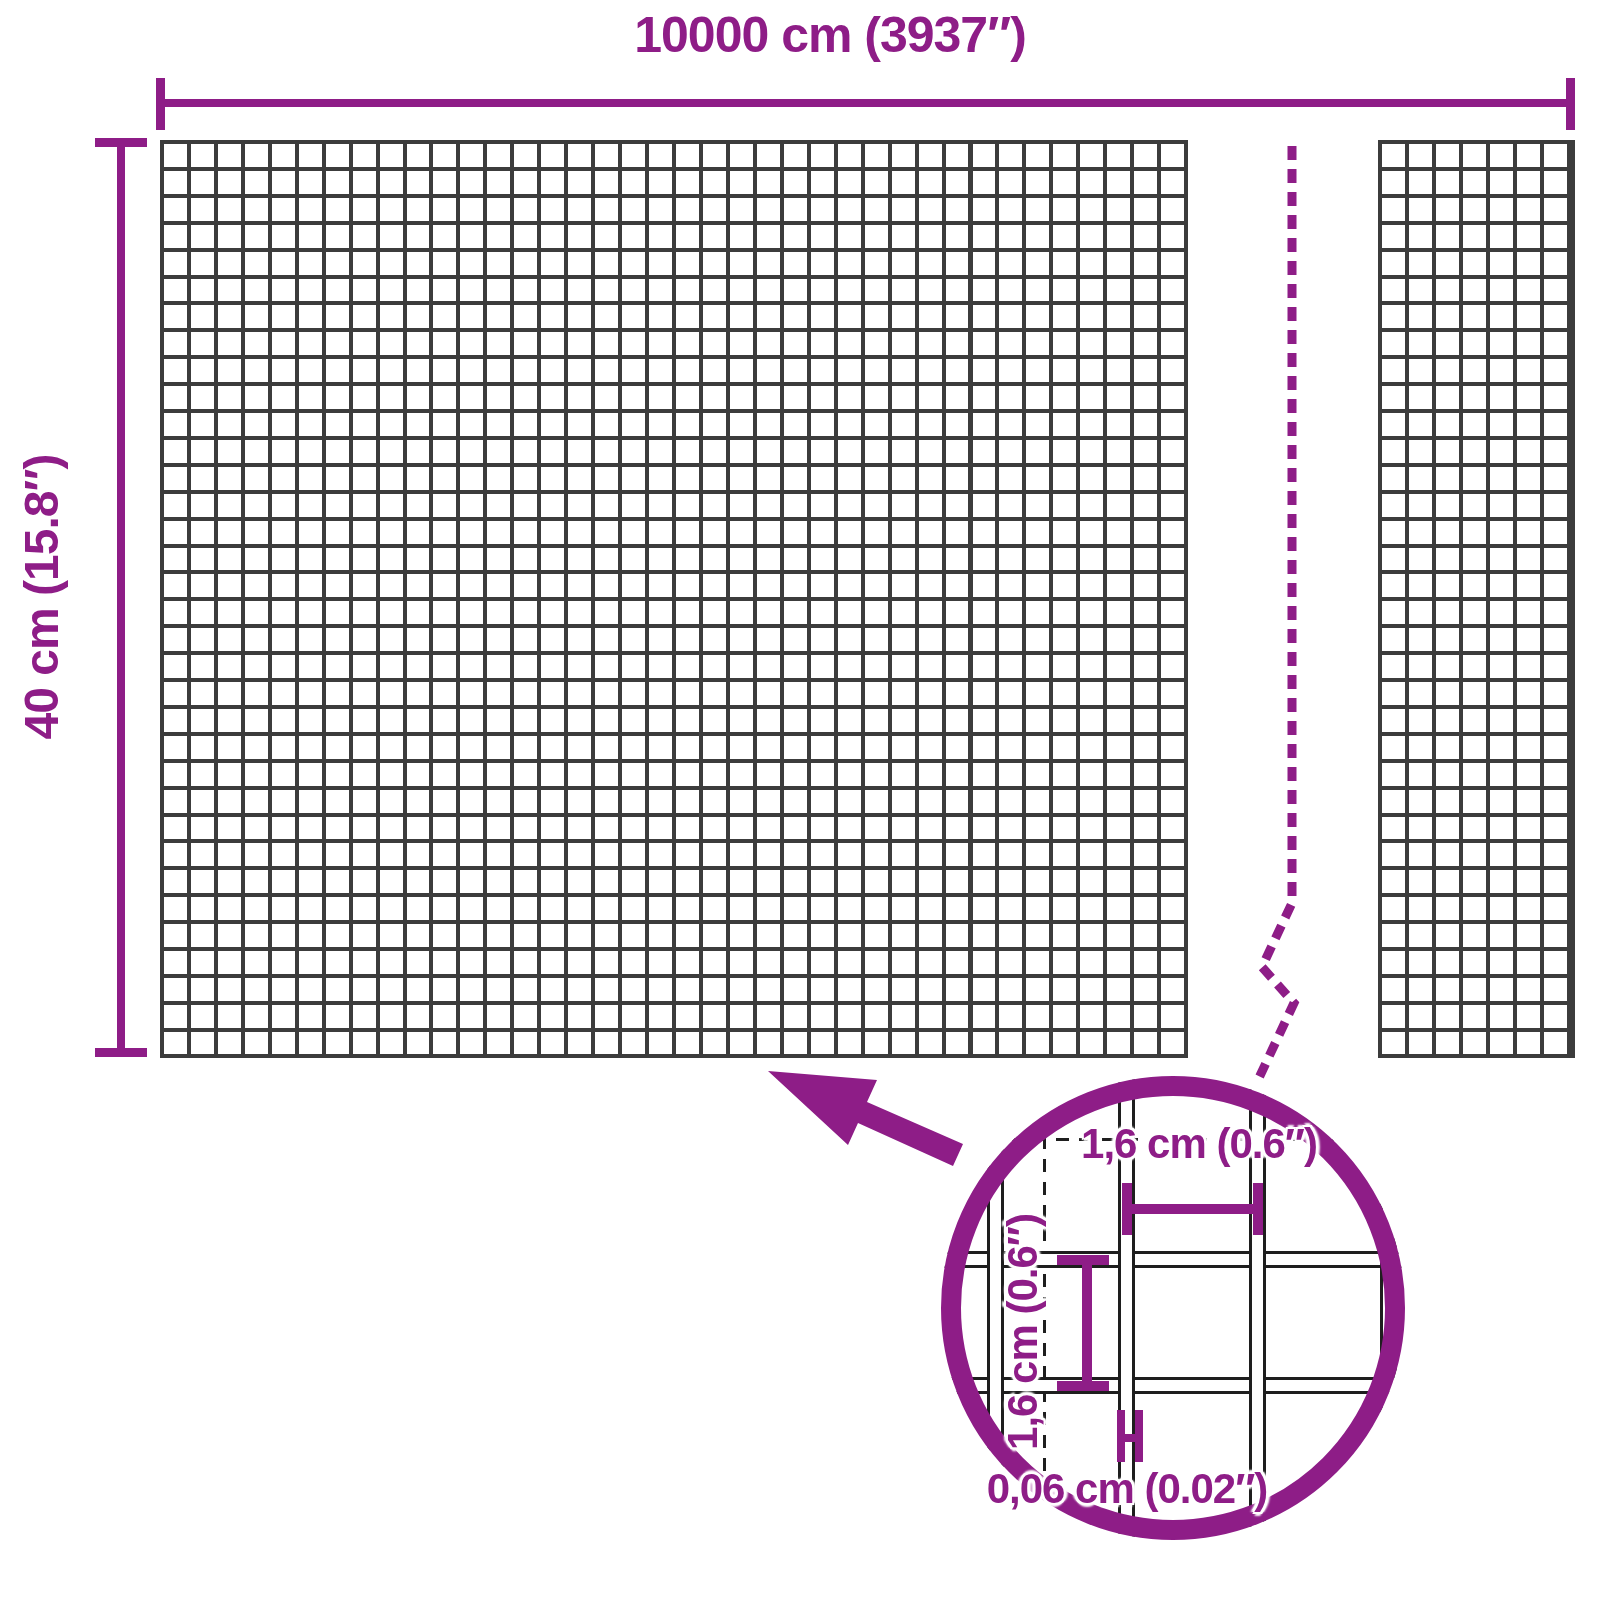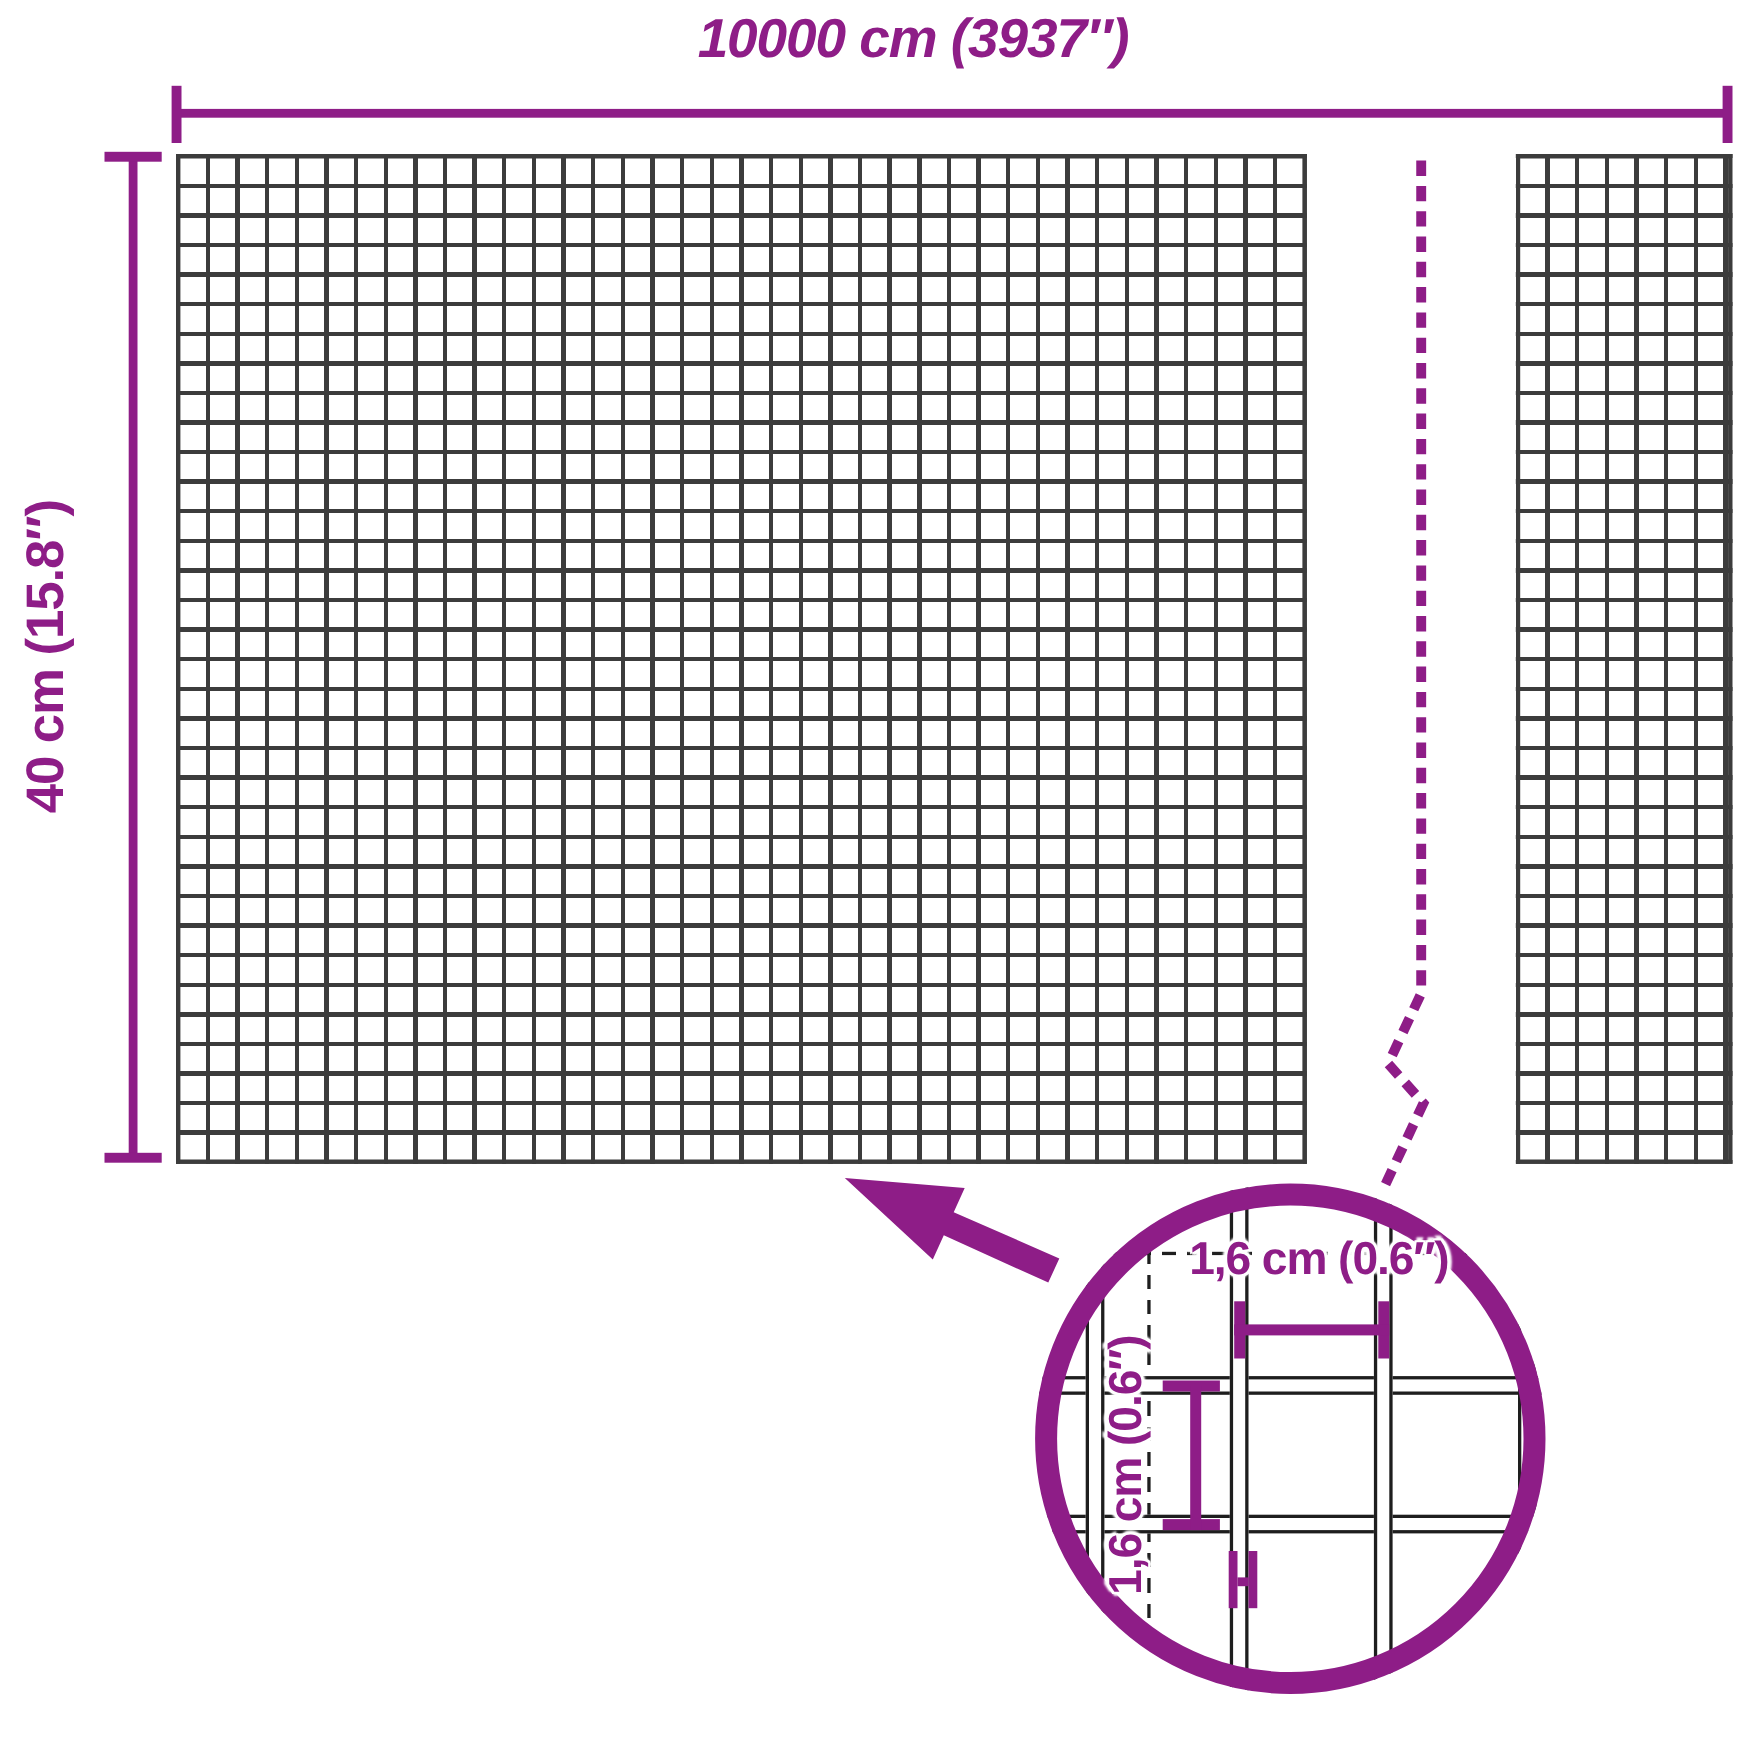--- a/index.html
+++ b/index.html
@@ -22,21 +22,21 @@
   }
   .lens-label{
     position:absolute;color:var(--accent);font-weight:bold;font-size:42px;
     line-height:1;white-space:nowrap;letter-spacing:-1px;z-index:30;
     text-shadow:2px 0 0 #fff,-2px 0 0 #fff,0 2px 0 #fff,0 -2px 0 #fff,
       2px 2px 0 #fff,-2px -2px 0 #fff,2px -2px 0 #fff,-2px 2px 0 #fff,
       4px 0 2px #fff,-4px 0 2px #fff,0 4px 2px #fff,0 -4px 2px #fff;
   }
   .center-xy{transform:translate(-50%,-50%);}
   .center-xy-rot{transform:translate(-50%,-50%) rotate(-90deg);}
-  .center-x{transform:translateX(-50%);font-style:italic;}
+  .center-x{transform:translateX(-50%);}
   .mesh{
     position:absolute;
     background-image:
       repeating-linear-gradient(to right, var(--mesh) 0 4px, transparent 4px 26.95px),
       repeating-linear-gradient(to bottom, var(--mesh) 0 4px, transparent 4px 26.9px);
     box-shadow:inset 0 0 0 4px var(--mesh);
   }
   .overlay-svg{position:absolute;left:0;top:0;width:1600px;height:1600px;z-index:10;pointer-events:none;}
   .accent-stroke{stroke:var(--accent);}
   .accent-fill{fill:var(--accent);}
@@ -102,14 +102,15 @@
 
     <div class="pdim" style="left:176px;top:334px;width:8px;height:52px;"></div>
     <div class="pdim" style="left:194px;top:334px;width:8px;height:52px;"></div>
     <div class="pdim" style="left:184px;top:358px;width:10px;height:8px;"></div>
   </div>
 
   <div class="lens-ring"></div>
 
   <div class="lens-label center-xy" style="left:1199px;top:1144px;">1,6 cm (0.6″)</div>
   <div class="lens-label center-xy-rot" style="left:1023px;top:1332px;">1,6 cm (0.6″)</div>
+  <div class="lens-label center-xy" style="left:1127px;top:1489px;">0,06 cm (0.02″)</div>
 
 </div>
 
 </body></html>

